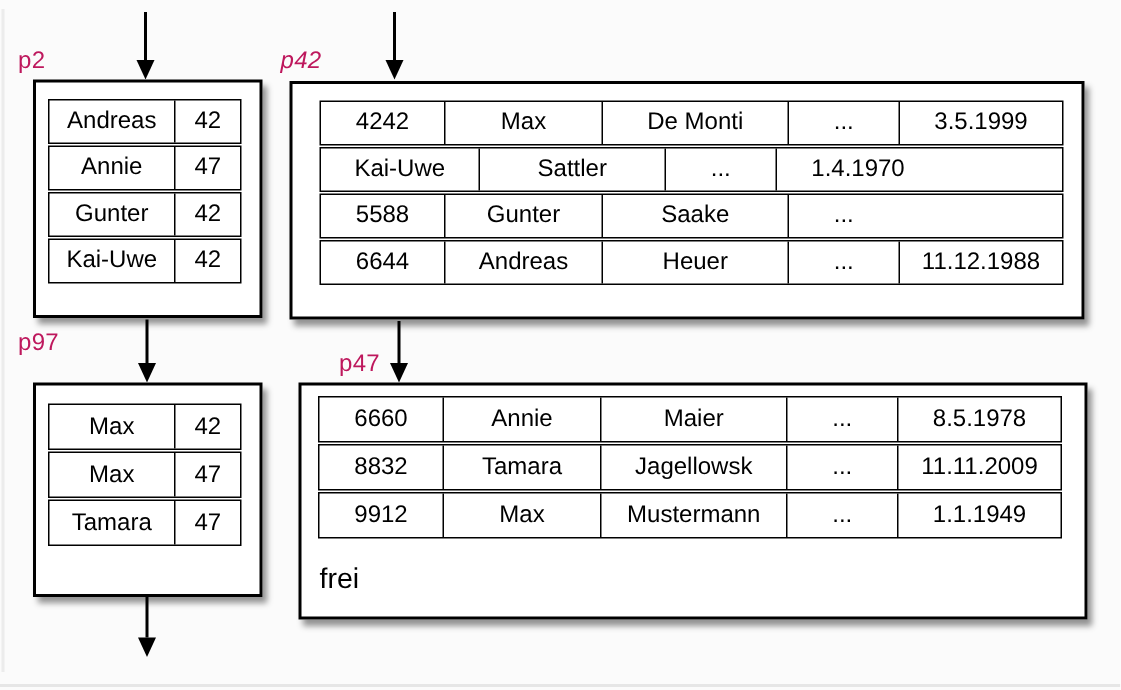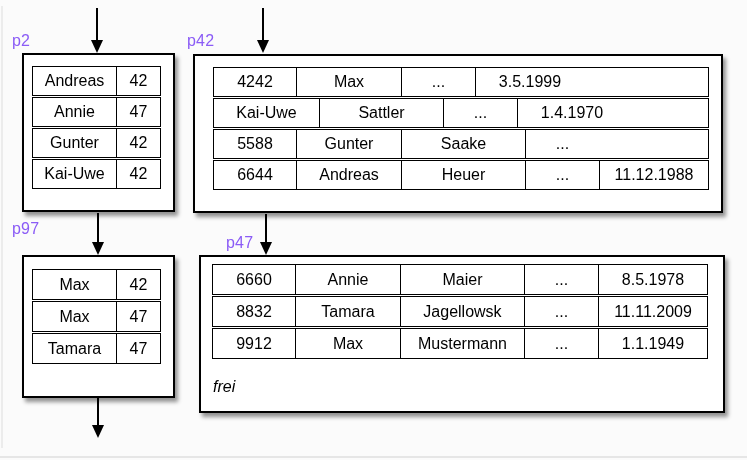--- a/index.html
+++ b/index.html
@@ -11,39 +11,39 @@
   }
   .edge-left   { position:absolute; left:1px; top:6px; width:2px; height:442px; background:#ececec; }
   .edge-bottom { position:absolute; left:0; top:456px; width:747px; height:2px; background:#e6e6e6; }
 
   .pagebox {
     position:absolute; background:#fff;
     border:2px solid #000;
     box-shadow:3px 4px 4px rgba(0,0,0,0.42);
   }
   .pagelabel {
-    position:absolute; font-size:16px; line-height:18px; color:#8b5cf6;
+    position:absolute; font-size:16px; line-height:18px; color:#be185d;
     letter-spacing:0.2px;
   }
 
   .dtable { position:absolute; }
   .trow { display:flex; border:1.5px solid #000; background:#fff; }
   .trow + .trow { margin-top:1px; }
   .cell {
     display:flex; align-items:center; justify-content:center;
     font-size:16px; line-height:1; white-space:nowrap;
   }
   .cell + .cell { border-left:1.5px solid #000; }
   .rh28 .cell { height:28px; }
   .rh29 .cell { height:29px; }
 
   .cA{width:83px} .cB{width:44px}
   .w1{width:82px} .w2{width:105px} .w3{width:124px} .w4{width:74px} .w5{width:109px}
 
-  .frei { position:absolute; font-style:italic; font-size:16px; line-height:20px; }
+  .frei { position:absolute; font-size:19px; line-height:20px; }
 
   .arrow { position:absolute; width:14px; display:flex; flex-direction:column; align-items:center; }
   .arrow .shaft { width:2px; flex:1; background:#000; }
   .arrow .head {
     width:0; height:0;
     border-left:6px solid transparent; border-right:6px solid transparent;
     border-top:13px solid #000;
   }
 </style>
 </head>
@@ -69,21 +69,21 @@
   <div class="arrow" style="left:259px; top:214px; height:41px;">
     <div class="shaft"></div>
     <div class="head"></div>
   </div>
   <div class="arrow" style="left:91px; top:398px; height:40px;">
     <div class="shaft"></div>
     <div class="head"></div>
   </div>
 
   <div class="pagelabel" style="left:12px; top:32px;">p2</div>
-  <div class="pagelabel" style="left:187px; top:32px;">p42</div>
+  <div class="pagelabel" style="left:187px; top:32px;font-style:italic;">p42</div>
   <div class="pagelabel" style="left:12px; top:220px;">p97</div>
   <div class="pagelabel" style="left:186px; top:234px;margin-left:40px;">p47</div>
 
   <div class="pagebox" style="left:22px; top:53px; width:153px; height:159px;"></div>
   <div class="pagebox" style="left:193px; top:54px; width:530px; height:159px;"></div>
   <div class="pagebox" style="left:22px; top:255px; width:153px; height:143px;"></div>
   <div class="pagebox" style="left:199px; top:255px; width:526px; height:158px;"></div>
 
   <div class="dtable rh28" style="left:32px; top:66px;">
     <div class="trow">
@@ -101,20 +101,21 @@
     <div class="trow">
       <div class="cell cA">Kai-Uwe</div>
       <div class="cell cB">42</div>
     </div>
   </div>
 
   <div class="dtable rh28" style="left:213px; top:67px;">
     <div class="trow">
       <div class="cell w1">4242</div>
       <div class="cell w2">Max</div>
+      <div class="cell w3">De Monti</div>
       <div class="cell w4">...</div>
       <div class="cell w5">3.5.1999</div>
     </div>
     <div class="trow">
       <div class="cell w2">Kai-Uwe</div>
       <div class="cell w3">Sattler</div>
       <div class="cell w4">...</div>
       <div class="cell w5">1.4.1970</div>
     </div>
     <div class="trow">

